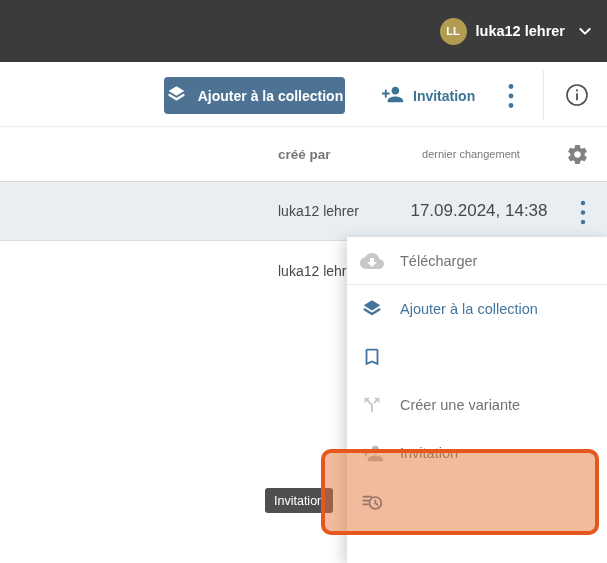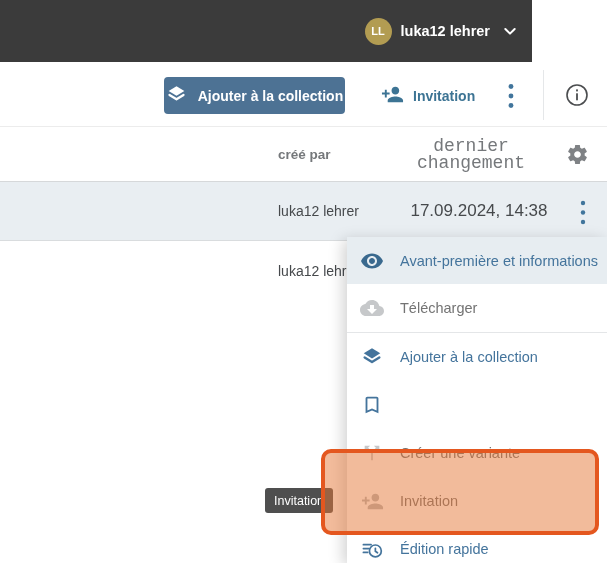--- a/index.html
+++ b/index.html
@@ -10,21 +10,21 @@
     position: relative;
     width: 607px;
     height: 563px;
     overflow: hidden;
     background: #ffffff;
   }
 
   
   .topbar {
     position: absolute; left: 0; top: 0;
-    width: 532px; height: 62px;
+    width: 607px; height: 62px;
     background: #3b3b3b;
   }
   .user-menu {
     position: absolute; right: 14px; top: 0;
     height: 62px;
     display: flex; align-items: center;
     cursor: pointer;
   }
   .avatar {
     width: 27px; height: 27px; border-radius: 50%;
@@ -84,21 +84,21 @@
     border-bottom: 1px solid #d6d8da;
   }
   .col-created {
     position: absolute; left: 278px; top: 0; height: 55px;
     display: flex; align-items: center;
     color: #75787b; font-size: 13.5px; font-weight: bold;
   }
   .col-change {
     position: absolute; left: 406px; top: 0; width: 130px; height: 55px;
     display: flex; align-items: center; justify-content: center; text-align: center;
-    color: #75787b; font-size: 18px; line-height: 17px; font-family: Liberation Mono, monospace;
+    color: #75787b; font-size: 11px; line-height: 17px;
   }
   .gear-btn {
     position: absolute; left: 566px; top: 16px; width: 23px; height: 23px;
     cursor: pointer;
   }
 
   
   .row1 {
     position: absolute; left: 0; top: 182px;
     width: 607px; height: 59px;
@@ -250,28 +250,20 @@
       </svg>
     </div>
   </div>
 
   <div class="row2">
     <div class="cell-name">luka12 lehrer</div>
   </div>
 
   <div class="context-menu">
 
-    <div class="menu-item highlighted active">
-      <span class="mi-icon">
-        <svg width="24" height="24" viewBox="0 0 24 24" fill="#3a698e">
-          <path d="M12 4.5C7 4.5 2.73 7.61 1 12c1.73 4.39 6 7.5 11 7.5s9.27-3.11 11-7.5c-1.73-4.39-6-7.5-11-7.5zM12 17c-2.76 0-5-2.24-5-5s2.24-5 5-5 5 2.24 5 5-2.24 5-5 5zm0-8c-1.66 0-3 1.34-3 3s1.34 3 3 3 3-1.34 3-3-1.34-3-3-3z"></path>
-        </svg>
-      </span>
-      <span class="mi-label">Avant-première et informations</span>
-    </div>
 
     <div class="menu-item disabled">
       <span class="mi-icon">
         <svg width="24" height="24" viewBox="0 0 24 24" fill="#c6c8ca">
           <path d="M19.35 10.04C18.67 6.59 15.64 4 12 4 9.11 4 6.6 5.64 5.35 8.04 2.34 8.36 0 10.91 0 14c0 3.31 2.69 6 6 6h13c2.76 0 5-2.24 5-5 0-2.64-2.05-4.78-4.65-4.96zM17 13l-5 5-5-5h3V9h4v4h3z"></path>
         </svg>
       </span>
       <span class="mi-label">Télécharger</span>
     </div>
 
@@ -316,21 +308,20 @@
     <div class="menu-item active">
       <span class="mi-icon">
         <svg width="23" height="23" viewBox="0 0 24 24" fill="none" stroke="#44749c" stroke-width="1.8" stroke-linecap="round">
           <path d="M2.5 7h8"></path>
             <path d="M2.5 11h6"></path>
             <path d="M2.5 15h4.5"></path>
           <circle cx="15" cy="13.5" r="6.2"></circle>
           <path d="M15 10.8v3l2.2 1.6"></path>
         </svg>
       </span>
-      <span class="mi-label">Édition rapide</span>
     </div>
 
   </div>
 
   <div class="invitation-tooltip">Invitation</div>
 
   <div class="annotation-highlight"></div>
 
 </div>
 

